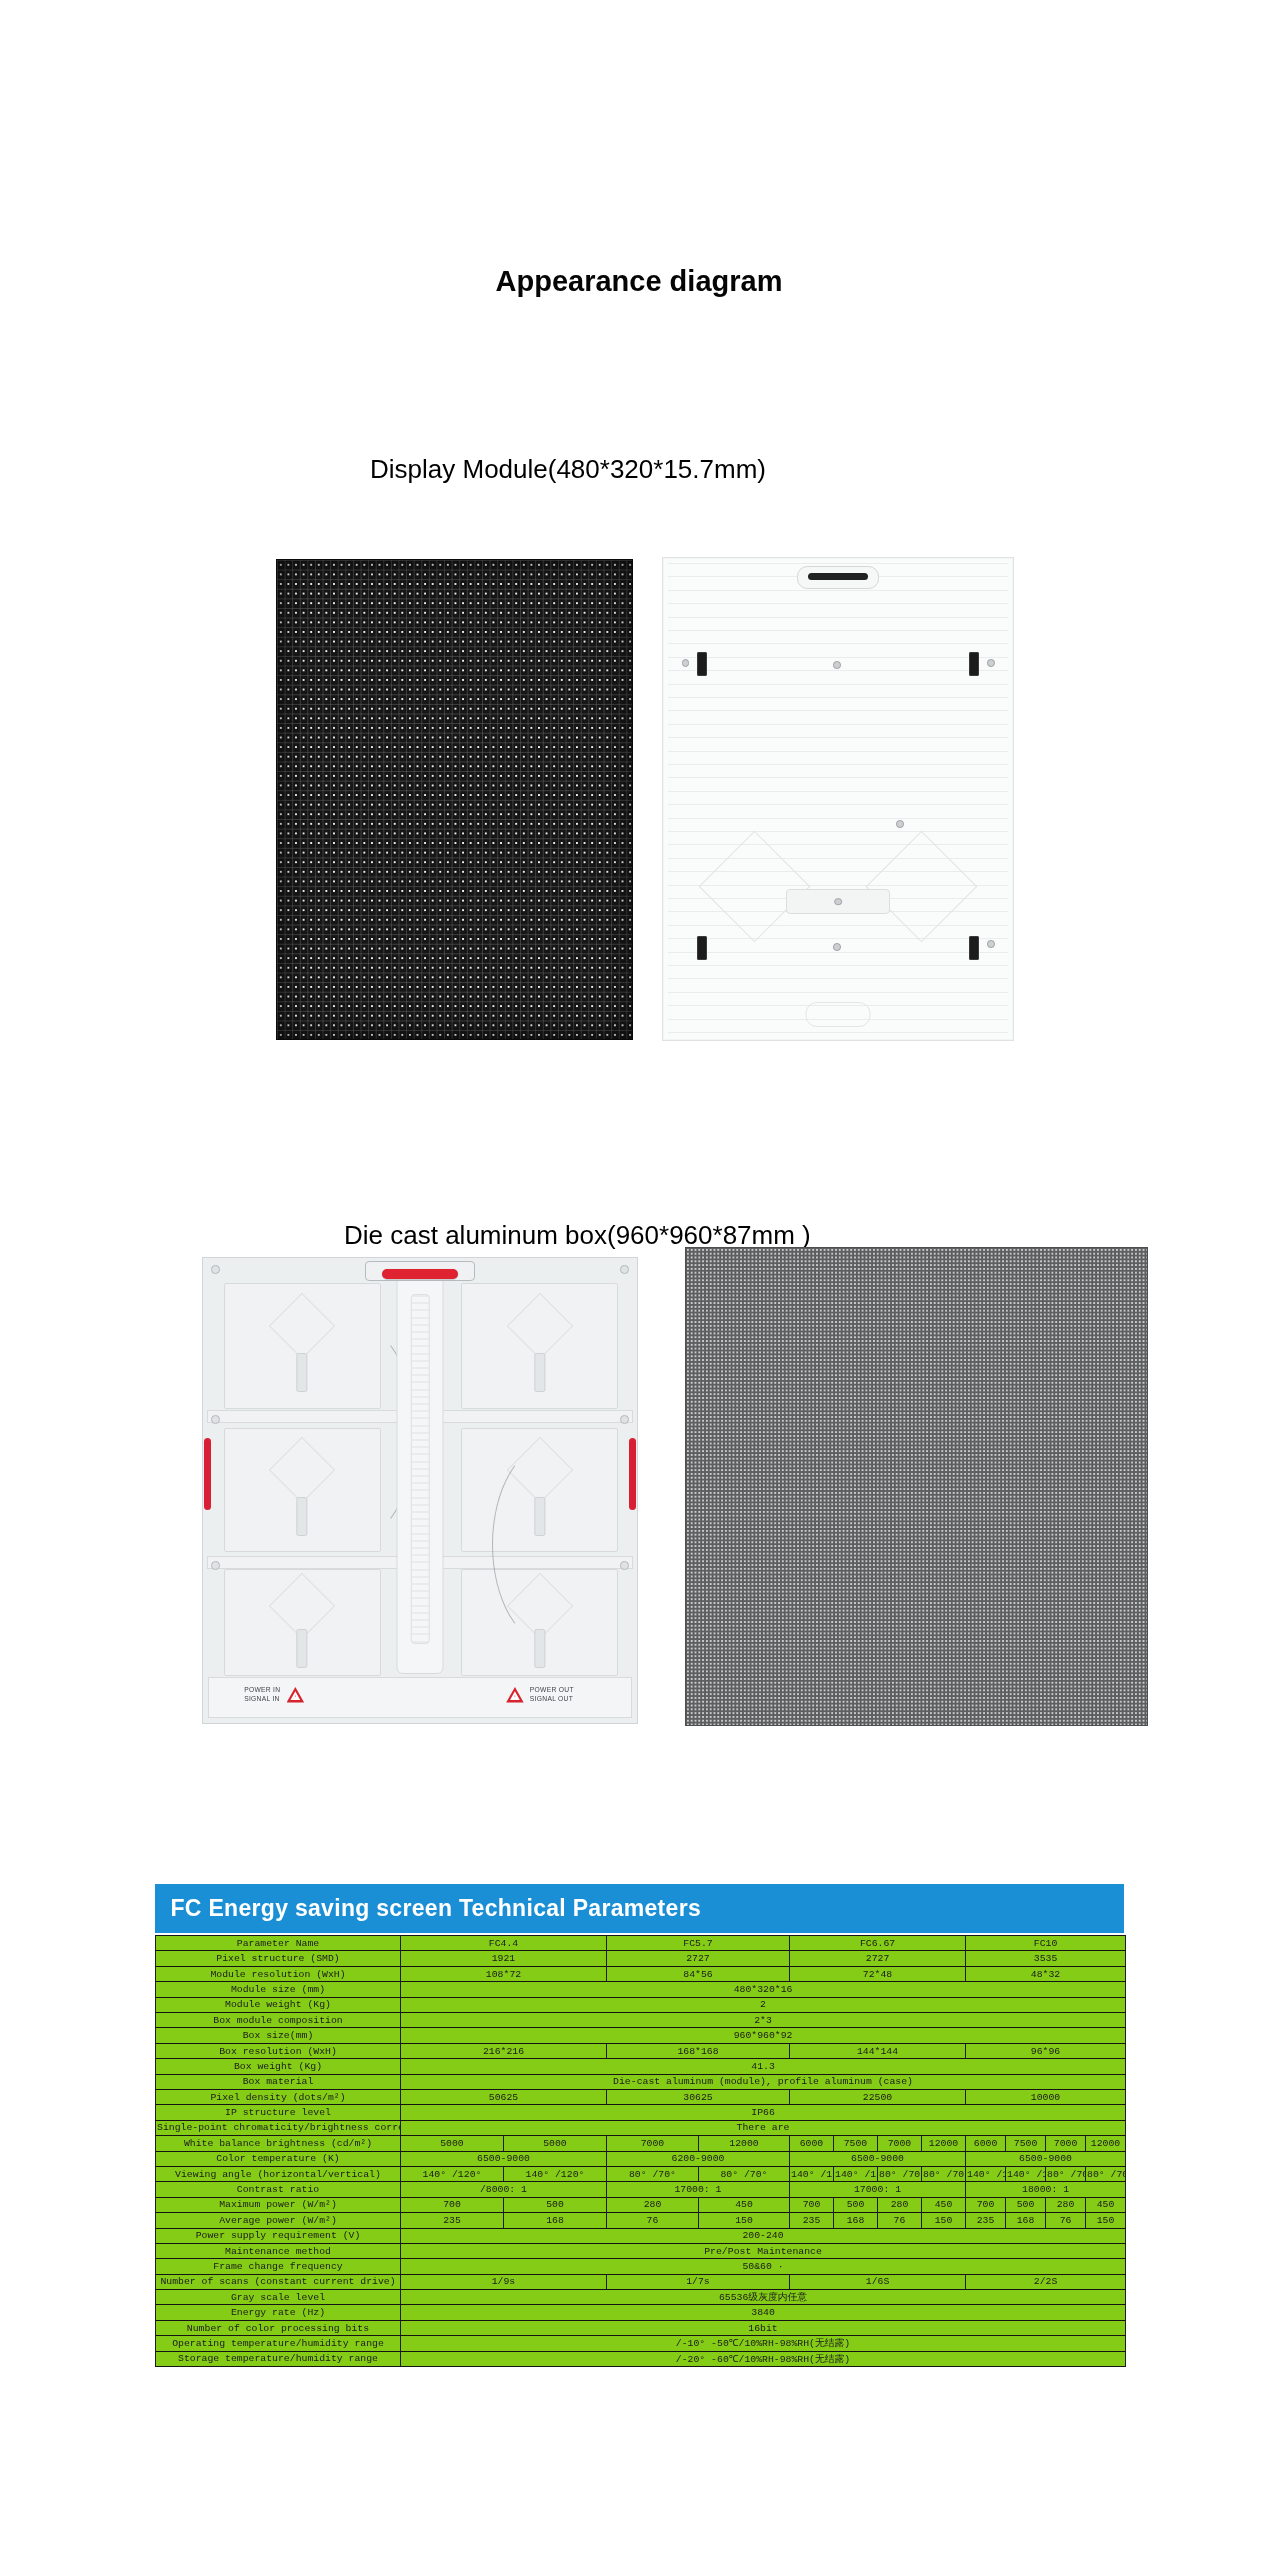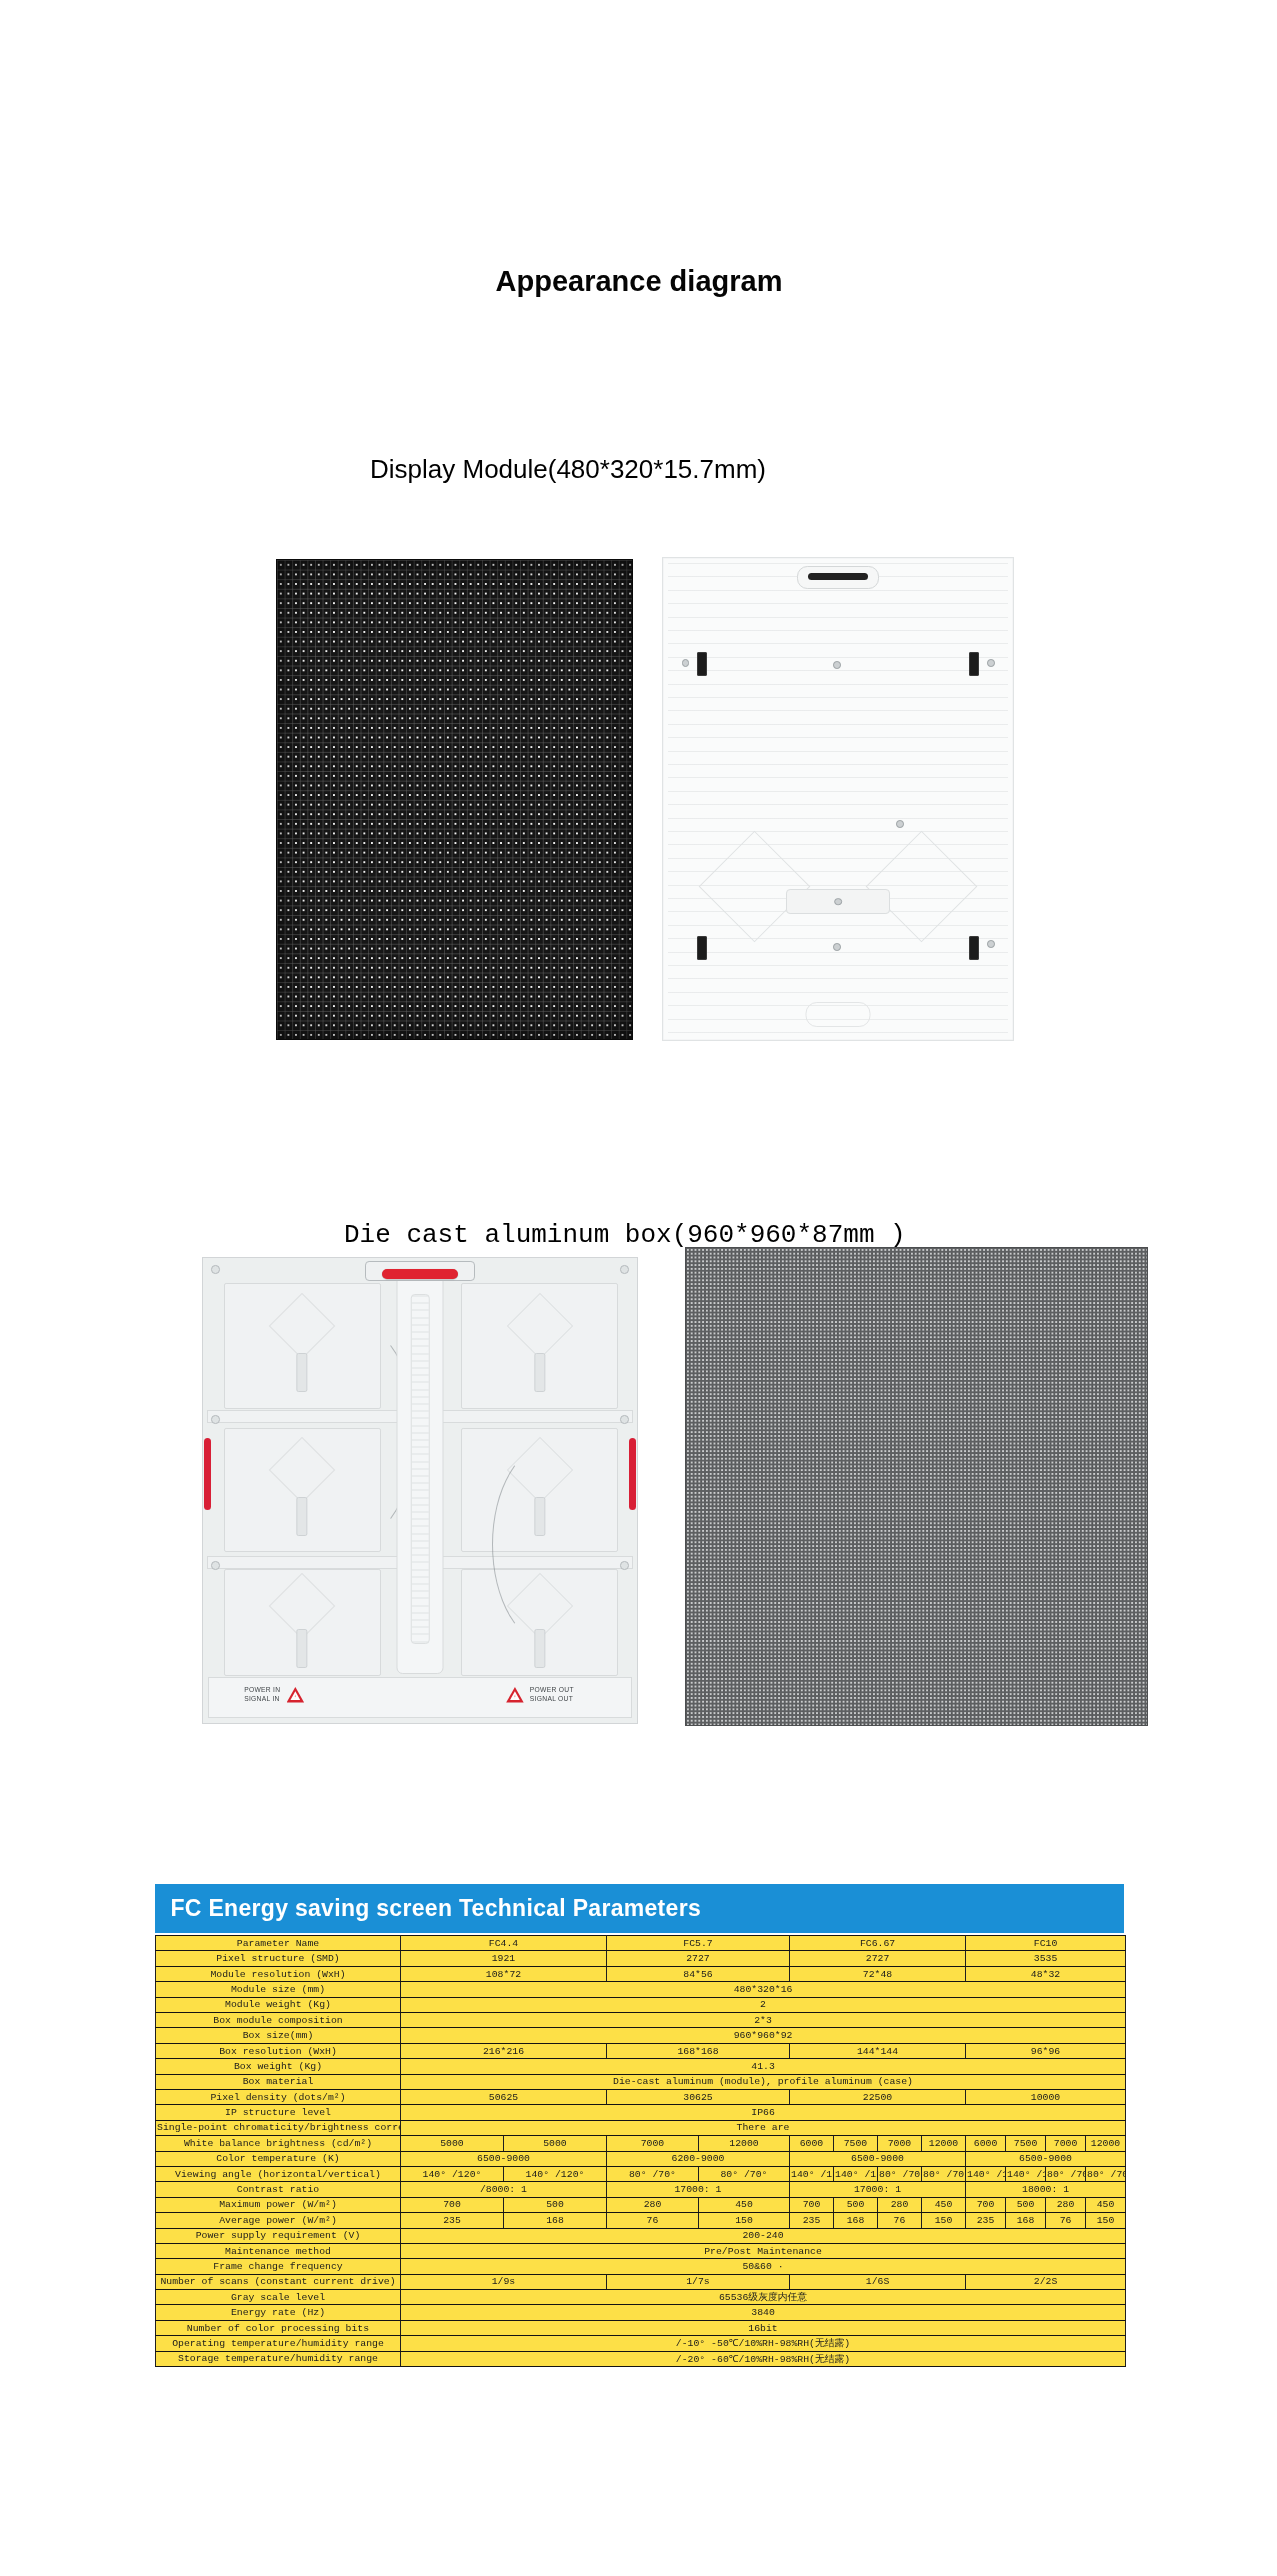--- a/index.html
+++ b/index.html
@@ -10,21 +10,21 @@
   
   .main-title{
     position:absolute;top:265px;left:0;width:1278px;text-align:center;
     font-size:29px;font-weight:bold;letter-spacing:0;color:#050505;margin:0;
   }
   .sec-heading{
     position:absolute;margin:0;font-weight:400;color:#000;
     font-size:26px;letter-spacing:0;
   }
   .sec-heading.s1{top:454px;left:370px;}
-  .sec-heading.s2{top:1220px;left:344px;font-family:Liberation Mono, monospace;}
+  .sec-heading.s2{top:1220px;left:344px;}
 
   
   .module-front{
     position:absolute;left:276px;top:559px;width:355px;height:479px;
     background:
       radial-gradient(circle, #f0f0f0 0.8px, rgba(190,190,190,.30) 1.1px, transparent 1.4px) 0 0/7.6px 9.6px,
       linear-gradient(90deg, rgba(105,105,105,.50) 0.5px, transparent 0.5px) 0 0/7.6px 9.6px,
       linear-gradient(rgba(105,105,105,.50) 0.5px, transparent 0.5px) 0 0/7.6px 9.6px,
       #161616;
     border:0.5px solid #0a0a0a;
@@ -161,21 +161,21 @@
   .spec-titlebar{
     height:49px;background:#1a8fd6;display:flex;align-items:center;
     padding-left:15.5px;box-sizing:border-box;
   }
   .spec-titlebar span{
     color:#ffffff;font-size:23px;font-weight:600;letter-spacing:0.3px;
     font-family:"Liberation Sans",sans-serif;
   }
   table.params{
     margin-top:2.1px;width:969px;table-layout:fixed;border-collapse:collapse;
-    background:#fde047;
+    background:#84cc16;
   }
   table.params td{
     border-left:1px solid #1f1f1f;border-right:1px solid #1f1f1f;
     border-top:1.5px solid #141414;border-bottom:1.5px solid #141414;
     height:14.4px;text-align:center;vertical-align:middle;
     font-family:"Liberation Mono","DejaVu Sans Mono",monospace;
     font-size:9.8px;color:#1b1b1b;
     padding:0 1px;overflow:hidden;white-space:nowrap;
   }
 </style>

